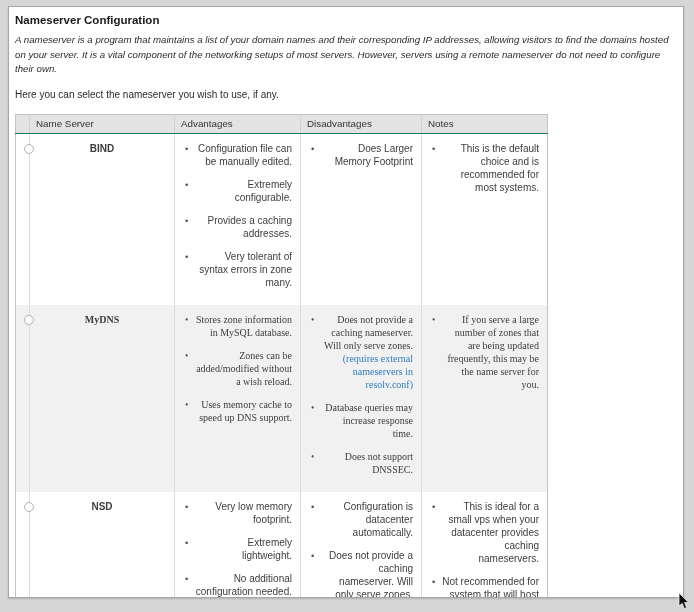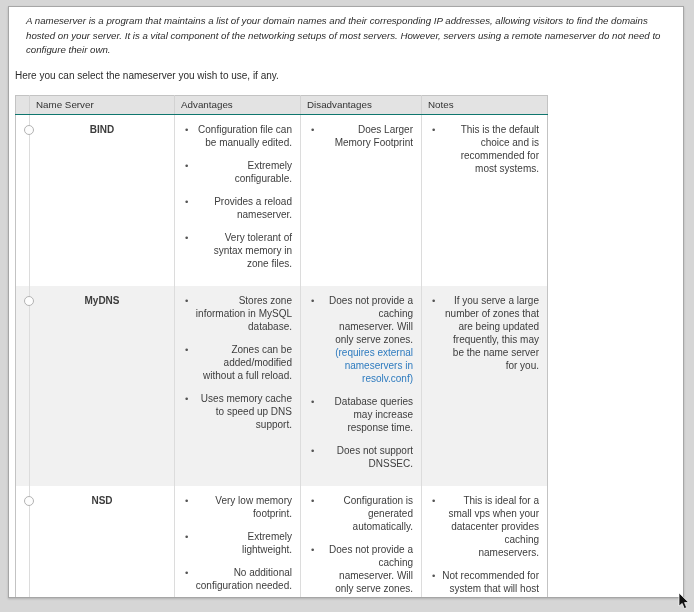--- a/index.html
+++ b/index.html
@@ -27,21 +27,21 @@
     box-shadow:0 1px 2px rgba(0,0,0,0.18);
     padding:7px 8px 0 6px;
     overflow:hidden;
   }
   .page-title{
     font-size:11.5px;font-weight:bold;color:#1a1a1a;
     margin:0 0 7px 0;
   }
   .intro{
     font-size:9.7px;font-style:italic;color:#2b2b2b;
-    line-height:14.5px;margin:0 0 12px 11px;max-width:664px;
+    line-height:14.5px;margin:0 0 12px 0;max-width:664px;
   }
   .prompt{
     font-size:10px;color:#2b2b2b;margin:0 0 14px 0;
   }
   table.ns-table{
     border-collapse:collapse;table-layout:fixed;
     width:532px;
     border:1px solid #c3c3c3;
     background:#fff;
   }
@@ -53,21 +53,21 @@
     border-right:1px solid #d2d2d2;
   }
   table.ns-table th:last-child{border-right:none;}
   table.ns-table td{
     border-right:1px solid #dcdcdc;
     vertical-align:top;
     font-size:10px;line-height:13px;color:#3d3d3d;
     padding:8px 8px 6px 8px;
   }
   table.ns-table td:last-child{border-right:none;}
-  tr.row-striped td{background:var(--stripe-bg);}
+  tr.row-striped td{background:var(--stripe-bg);font-family:Liberation Serif, serif;}
   td.radio-cell{vertical-align:middle;text-align:center;padding:0;}
   td.name-cell{
     vertical-align:middle;text-align:center;
     font-weight:bold;color:#222;font-size:9.8px;
   }
   .row-bind{height:114px;}
   .row-mydns{height:134px;}
   .row-nsd{height:177px;}
   ul.cell-list{margin:0;padding:0 0 0 12px;list-style:none;text-align:right;}
   ul.cell-list li{position:relative;margin:0 0 10px 0;}
@@ -81,20 +81,21 @@
     width:10px;height:10px;border-radius:50%;
     border:1px solid #b3b3b3;background:#fdfdfd;
     vertical-align:middle;
   }
   .mouse-cursor{position:absolute;left:678px;top:593px;width:14px;height:18px;}
 </style>
 </head>
 <body>
 
 <div class="panel">
+  <h1 class="page-title">Nameserver Configuration</h1>
   <p class="intro">A nameserver is a program that maintains a list of your domain names and their corresponding IP addresses, allowing visitors to find the domains hosted on your server. It is a vital component of the networking setups of most servers. However, servers using a remote nameserver do not need to configure their own.</p>
   <p class="prompt">Here you can select the nameserver you wish to use, if any.</p>
 
   <table class="ns-table">
     <colgroup>
       <col style="width:14px">
         <col style="width:145px">
         <col style="width:126px">
         <col style="width:121px">
         <col style="width:126px">
@@ -109,42 +110,42 @@
       </tr>
     </thead>
     <tbody id="ns-table-body">
         <tr class="row-bind">
           <td class="radio-cell"><span class="radio" role="radio" aria-checked="false"></span></td>
           <td class="name-cell">BIND</td>
           <td class="list-cell">
             <ul class="cell-list">
               <li>Configuration file can be manually edited.</li>
               <li>Extremely configurable.</li>
-              <li>Provides a reload nameserver.</li>
-              <li>Very tolerant of syntax memory in zone files.</li>
+              <li>Provides a caching addresses.</li>
+              <li>Very tolerant of syntax errors in zone many.</li>
             </ul>
           </td>
           <td class="list-cell">
             <ul class="cell-list">
               <li>Does Larger Memory Footprint</li>
             </ul>
           </td>
           <td class="list-cell">
             <ul class="cell-list">
               <li>This is the default choice and is recommended for most systems.</li>
             </ul>
           </td>
         </tr>
         <tr class="row-mydns row-striped">
           <td class="radio-cell"><span class="radio" role="radio" aria-checked="false"></span></td>
           <td class="name-cell">MyDNS</td>
           <td class="list-cell">
             <ul class="cell-list">
               <li>Stores zone information in MySQL database.</li>
-              <li>Zones can be added/modified without a full reload.</li>
+              <li>Zones can be added/modified without a wish reload.</li>
               <li>Uses memory cache to speed up DNS support.</li>
             </ul>
           </td>
           <td class="list-cell">
             <ul class="cell-list">
               <li>Does not provide a caching nameserver. Will only serve zones. <a class="cell-link">(requires external nameservers in resolv.conf)</a></li>
               <li>Database queries may increase response time.</li>
               <li>Does not support DNSSEC.</li>
             </ul>
           </td>
@@ -159,21 +160,21 @@
           <td class="name-cell">NSD</td>
           <td class="list-cell">
             <ul class="cell-list">
               <li>Very low memory footprint.</li>
               <li>Extremely lightweight.</li>
               <li>No additional configuration needed.</li>
             </ul>
           </td>
           <td class="list-cell">
             <ul class="cell-list">
-              <li>Configuration is generated automatically.</li>
+              <li>Configuration is datacenter automatically.</li>
               <li>Does not provide a caching nameserver. Will only serve zones. <a class="cell-link">(requires external nameservers in resolv.conf)</a></li>
             </ul>
           </td>
           <td class="list-cell">
             <ul class="cell-list">
               <li>This is ideal for a small vps when your datacenter provides caching nameservers.</li>
               <li>Not recommended for system that will host many DNS zones or IP addresses.</li>
             </ul>
           </td>
         </tr>

